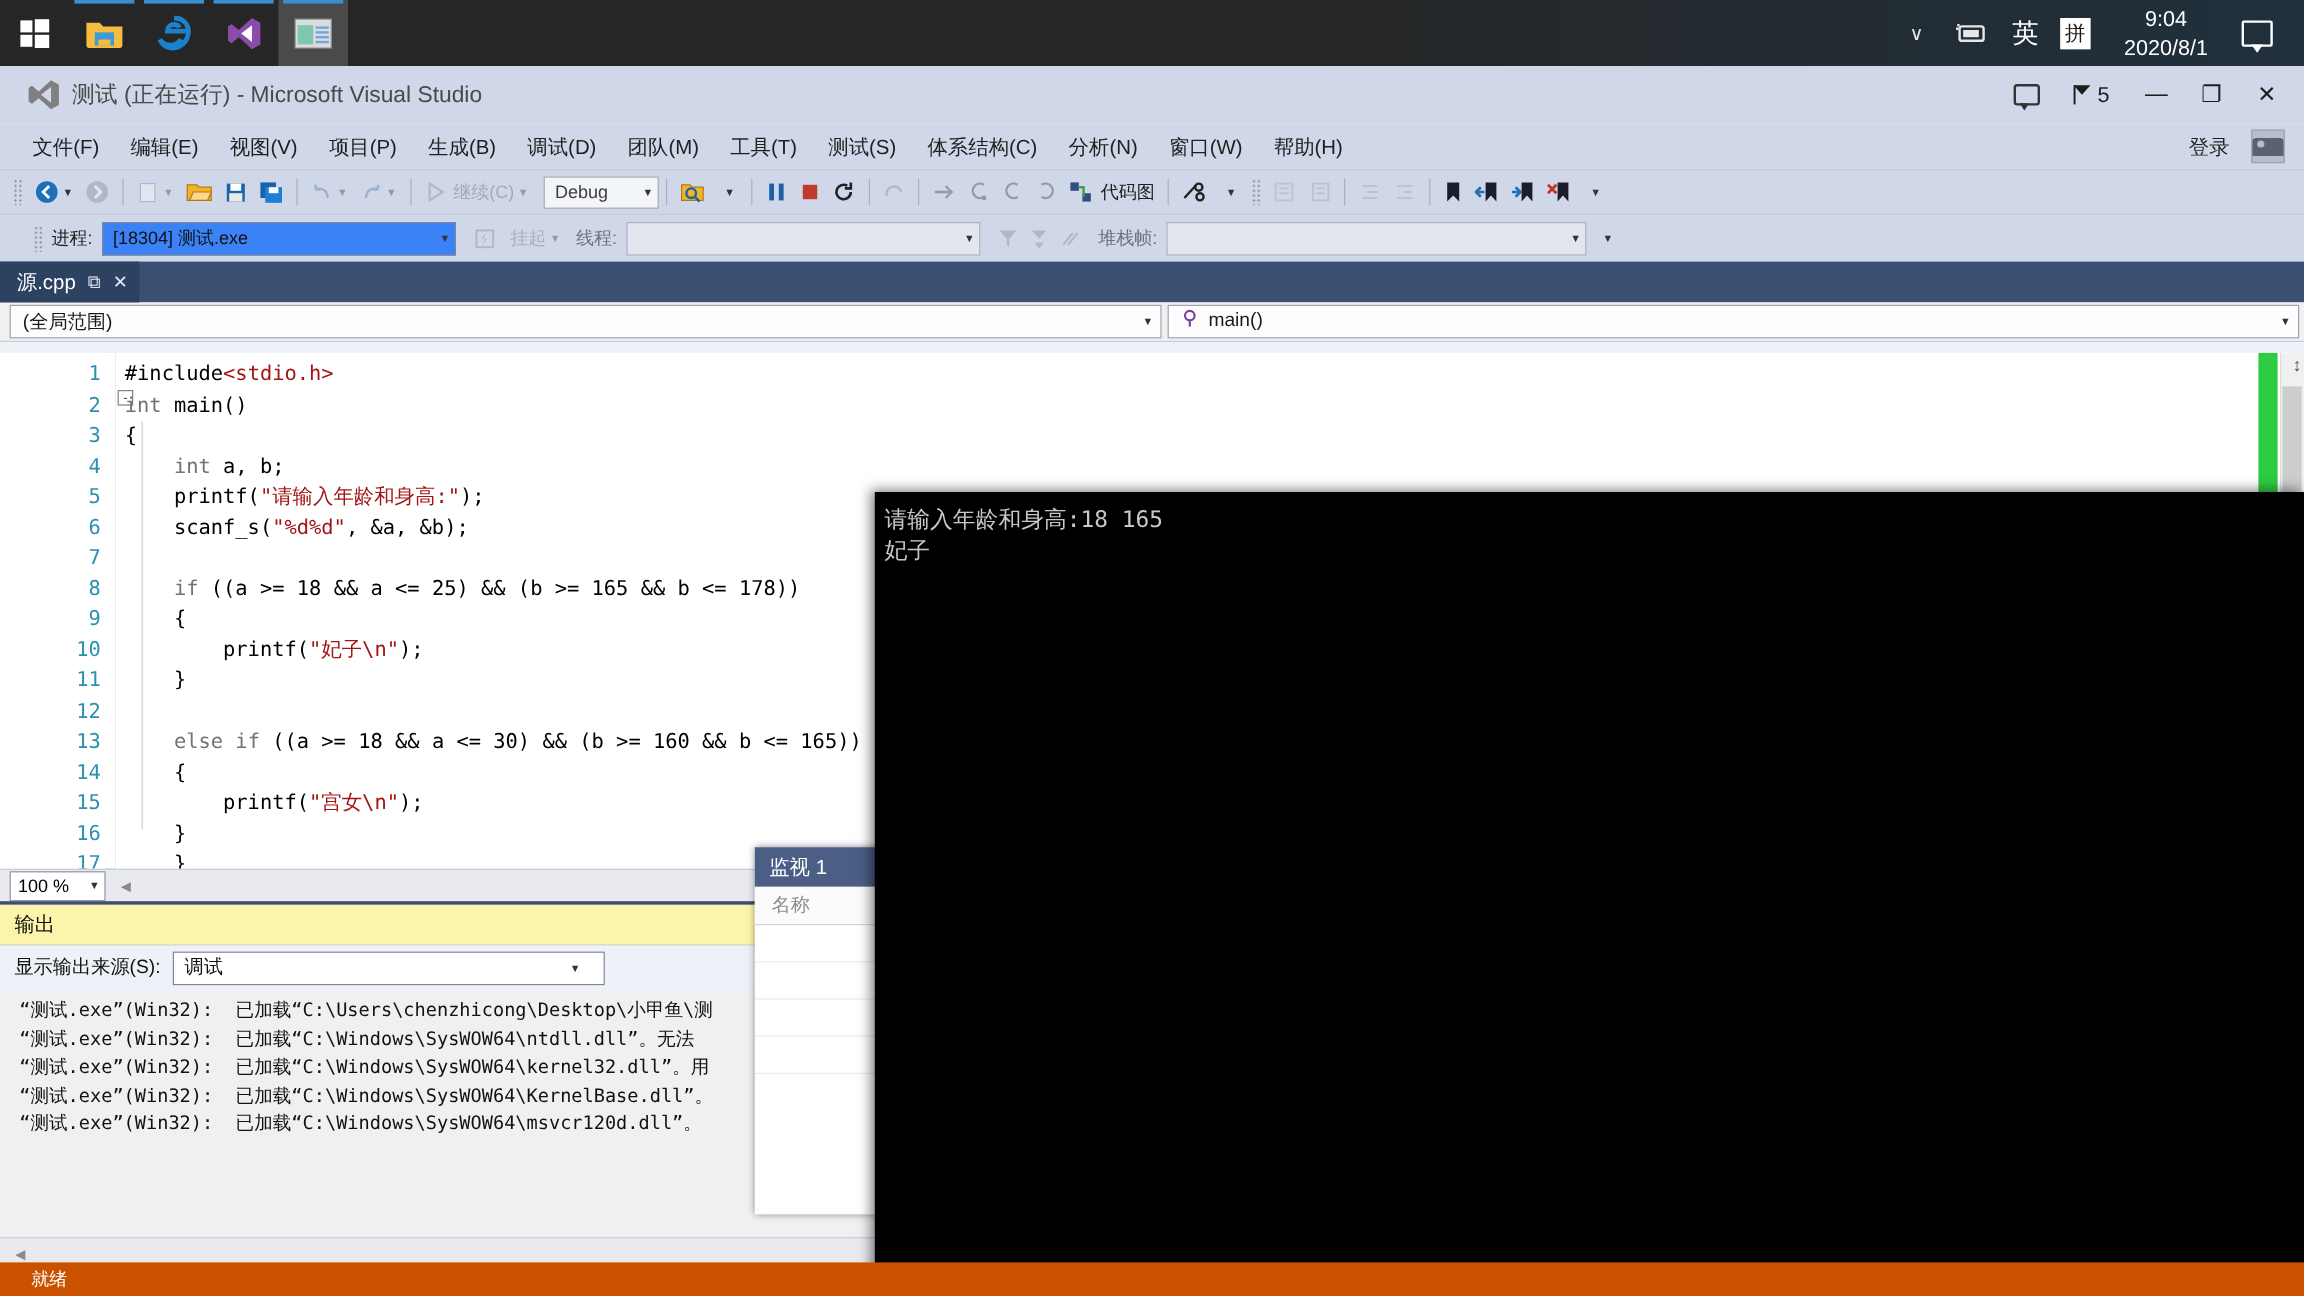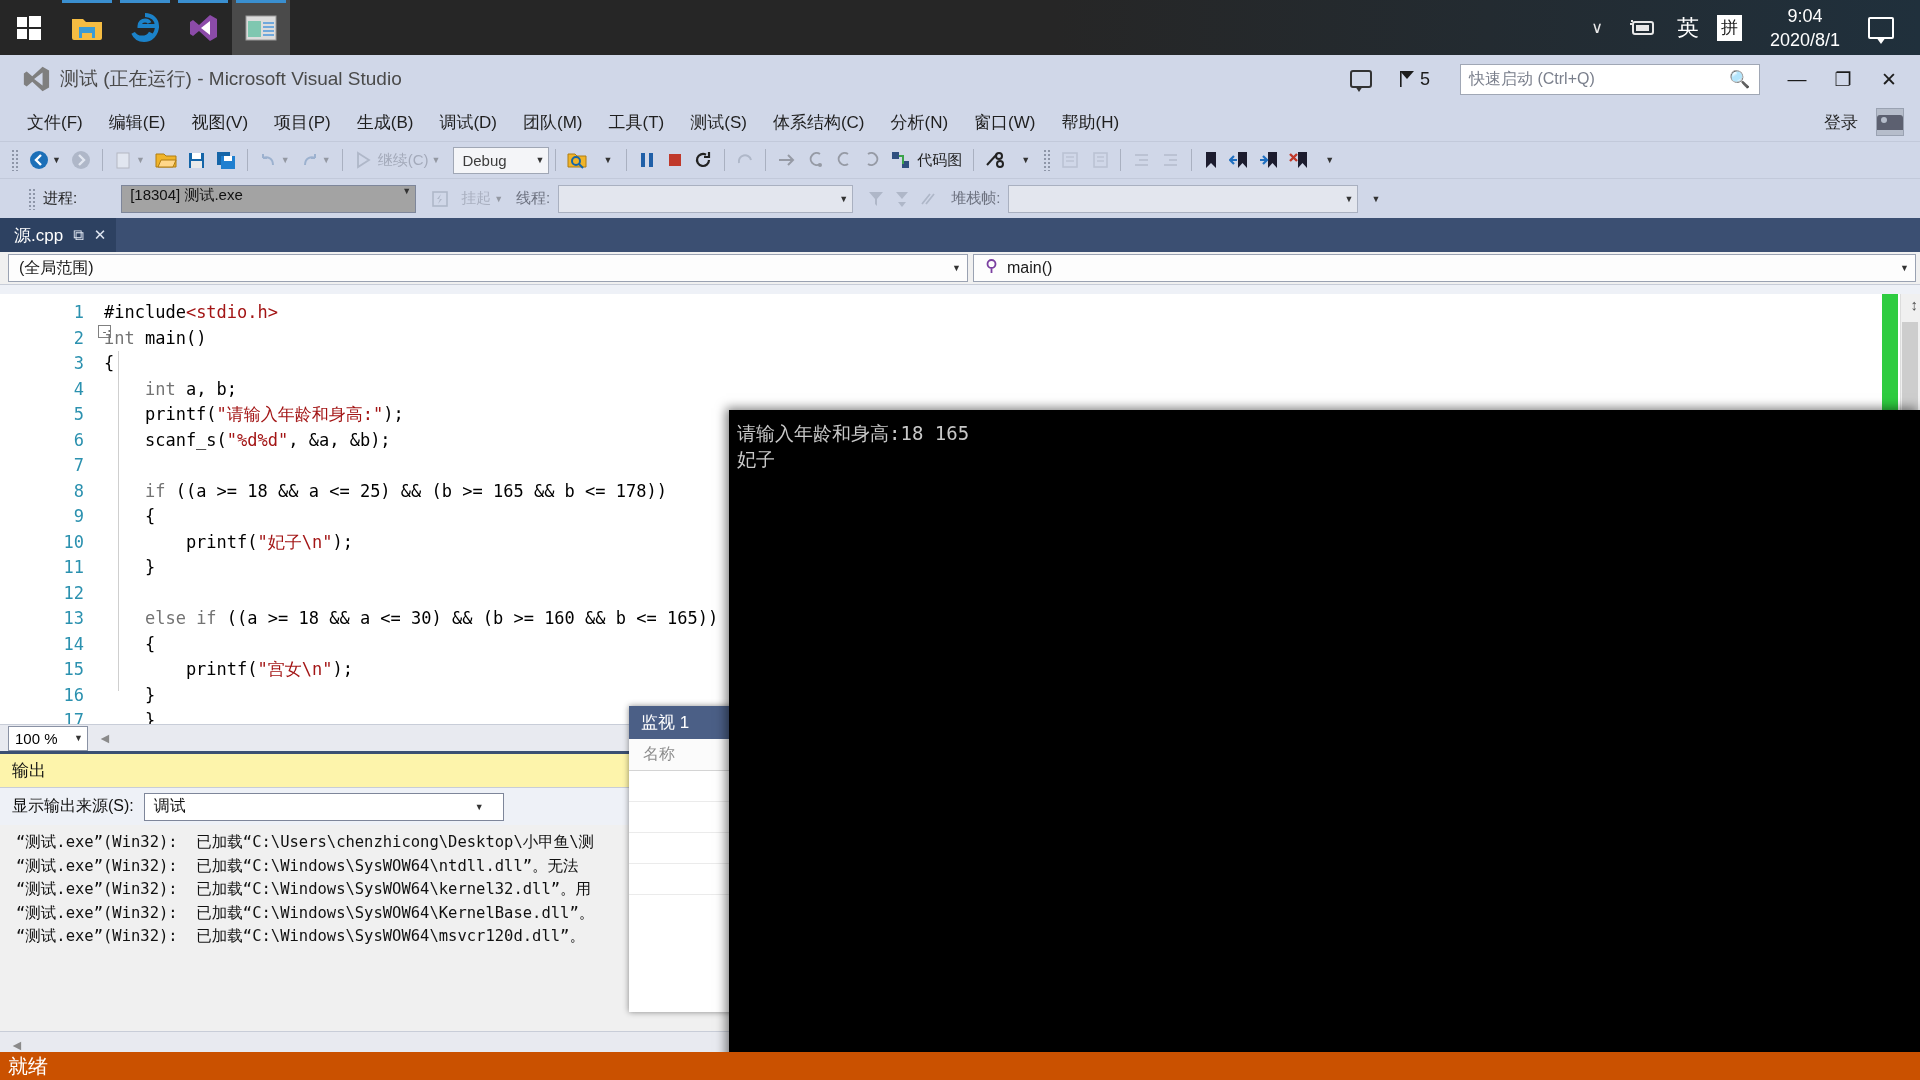--- a/index.html
+++ b/index.html
@@ -113,22 +113,22 @@
     height: 27px; border: 1px solid #a0a7b5; background: #f4f5f8; display: flex;
     align-items: center; padding: 0 4px 0 8px; font-size: 15px; color: #3c3c3c;
   }
   .combo .caret { margin-left: auto; padding-left: 12px; }
 
   .vs-procbar {
     height: 40px; background: #d0d7e8; display: flex; align-items: center;
     padding-left: 23px; font-size: 15px; color: #1f1f1f; border-top: 1px solid #c2c9da;
   }
   .white-combo {
-    background: #a3a3a3; border: 1px solid #7e869a; height: 28px; display:flex;
-    align-items:flex-start; padding: 0 4px 0 8px; font-size: 15px; color:#111;margin-left:36px;
+    background: #3b82f6; border: 1px solid #7e869a; height: 28px; display:flex;
+    align-items:center; padding: 0 4px 0 8px; font-size: 15px; color:#111;
   }
   .gray-combo {
     background: #e3e6ee; border: 1px solid #a9b0c0; height: 28px; display:flex;
     align-items:center; padding: 0 4px 0 8px; font-size: 15px; color:#777;
   }
 
   
   .tabrow { height: 34px; background: #3b4f72; display: flex; align-items: stretch; }
   .doctab {
     background: #2d4161; color: #ffffff; display: flex; align-items: center;
@@ -218,21 +218,21 @@
   }
   .outbody div { height: 23.5px; line-height: 23.5px; }
   .outleftbar { position:absolute; left:0; top:71px; bottom:26px; width:6px; background:#e4e7ee; border-right:1px solid #cfd4de;}
   .outhscroll {
     position: absolute; left: 0; right: 0; bottom: 0; height: 26px; background: #e8eaf0;
     display: flex; align-items: center; border-top: 1px solid #c8cdd8;
   }
   .statusbar {
     position: absolute; left: 0; bottom: 0; width: 1920px; height: 28px;
     background: #ca5100; color: #ffffff; display: flex; align-items: center;
-    padding-left: 8px; font-size: 20px;
+    padding-left: 26px; font-size: 15px;
   }
 
   
   .watch {
     position: absolute; left: 629px; top: 666px; width: 190px; height: 306px;
     background: #ffffff; box-shadow: 0 0 6px rgba(0,0,0,.45); margin-top: 40px;
   }
   .watch-title {
     height: 33px; background: #4b5f86; color: #ffffff; display: flex; align-items: center;
     padding-left: 12px; font-size: 17px;
@@ -345,24 +345,20 @@
         <span class="tbtn">
             <span class="fbicon"></span>
           </span>
         <span class="notif-flag">
           <svg width="16" height="18" viewBox="0 0 16 18">
             <path d="M1 1 h14 l-7 8 z" fill="#1c1c1c"></path>
               <rect x="1" y="1" width="1.6" height="16" fill="#1c1c1c"></rect>
           </svg>
           <span style="margin-left:5px">5</span>
         </span>
-        <div class="qlaunch">
-          <span>快速启动 (Ctrl+Q)</span>
-          <span class="mag">🔍</span>
-        </div>
         <span class="wbtn">—</span>
         <span class="wbtn">❐</span>
         <span class="wbtn">✕</span>
       </div>
     </div>
 
     <div class="vs-menu">
       <span>文件(F)</span>
       <span>编辑(E)</span>
       <span>视图(V)</span>

